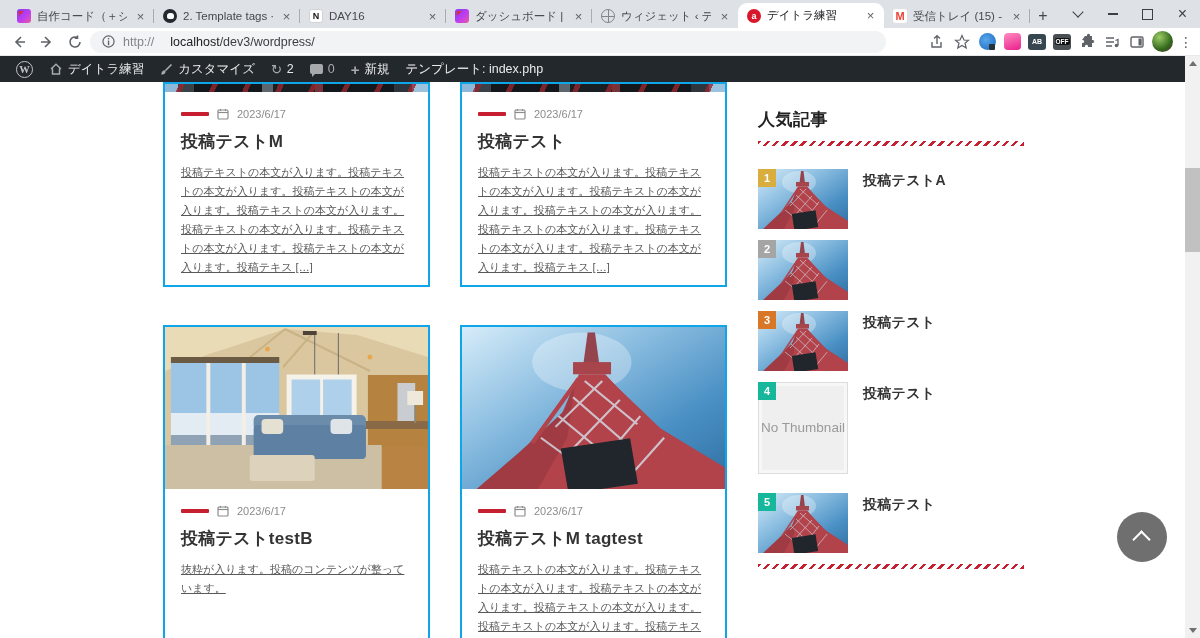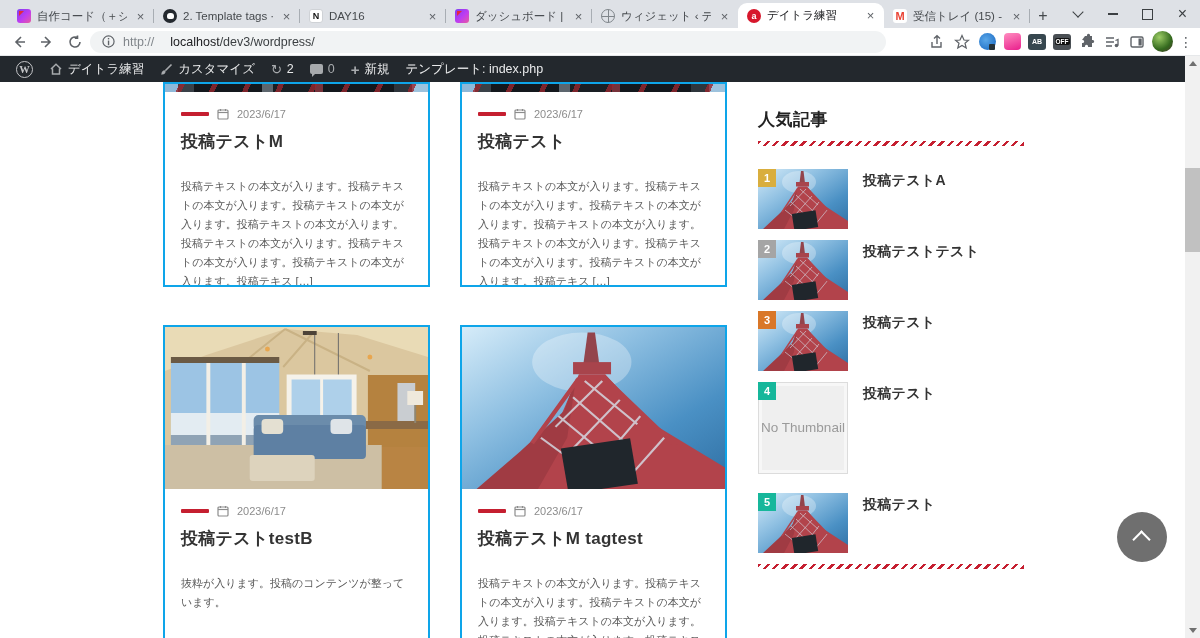--- a/index.html
+++ b/index.html
@@ -81,21 +81,21 @@
   .row2 { margin-top:38px; }
   .card { width:267px; background:#fff; border:2px solid #0ea5e9; }
   .row1 .card { height:205px; overflow:hidden; }
   .row2 .card { height:400px; overflow:hidden; }
   .card-body { padding:0 16px 14px; }
   .meta { display:flex; align-items:center; gap:8px; margin-top:16px; }
   .dash { width:28px; height:4px; border-radius:1px; }
   .cal { display:flex; align-items:center; }
   .pdate { font-size:11px; color:#8c8c8c; }
   .ptitle { margin:10px 0 0; font-size:17px; font-weight:bold; color:#333; letter-spacing:.3px; }
-  .pexcerpt { margin:24px 0 0; font-size:11px; line-height:19px; color:#595959; }
+  .pexcerpt { margin:10px 0 0; font-size:11px; line-height:19px; color:#595959;text-decoration:underline; }
   .sliver { height:8px; width:100%;
     background:
       repeating-linear-gradient(115deg, transparent 0 13px, rgba(150,38,46,.8) 13px 18px, transparent 18px 30px),
       linear-gradient(90deg,#8fb8d8 0 5%,#3a4148 5% 11%,#14181d 11% 37%,#5d666e 37% 41%,#1a1f24 41% 57%,#77323a 57% 60%,#14181d 60% 87%,#2e353c 87% 94%,#9dc2dd 94% 100%);
   }
   .card-img { height:162px; overflow:hidden; }
   .card-img svg { width:100%; height:100%; display:block; }
 
   
   .sidebar { position:absolute; left:758px; top:0; width:266px;margin-top:8px; }
@@ -458,21 +458,20 @@
           </span>
           <span class="pop-title">投稿テストA</span>
         </li>
         <li class="pop-item">
           <span class="thumb-wrap">
             <svg viewBox="0 0 180 120" preserveAspectRatio="none">
                 <use href="#sym-tower"></use>
               </svg>
             <span class="rank-badge" style="background: rgb(165, 165, 165);">2</span>
           </span>
-          <span class="pop-title">投稿テストテスト</span>
         </li>
         <li class="pop-item">
           <span class="thumb-wrap">
             <svg viewBox="0 0 180 120" preserveAspectRatio="none">
                 <use href="#sym-tower"></use>
               </svg>
             <span class="rank-badge" style="background: rgb(217, 119, 40);">3</span>
           </span>
           <span class="pop-title">投稿テスト</span>
         </li>

